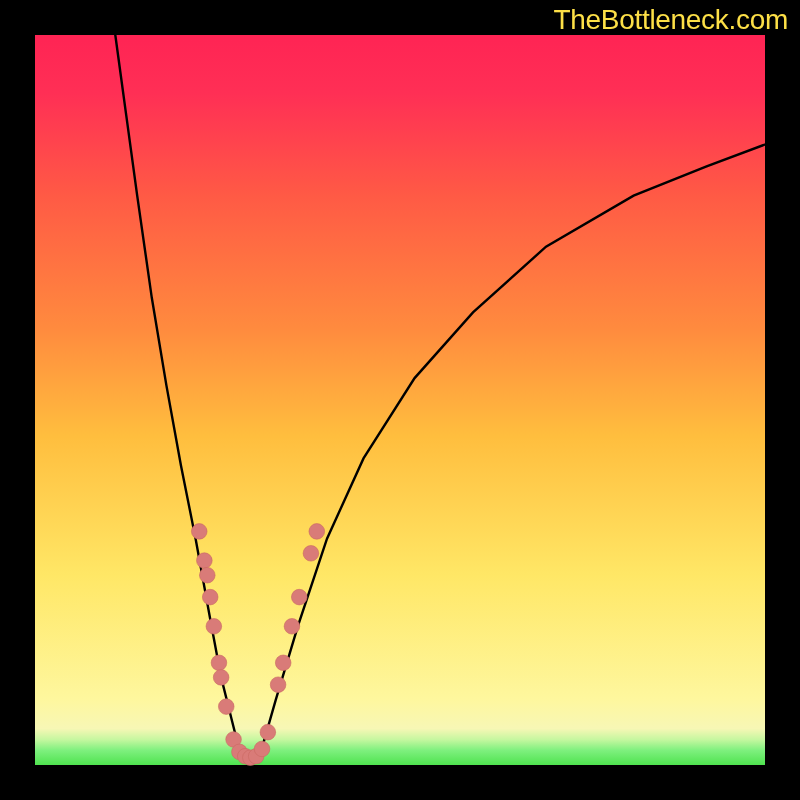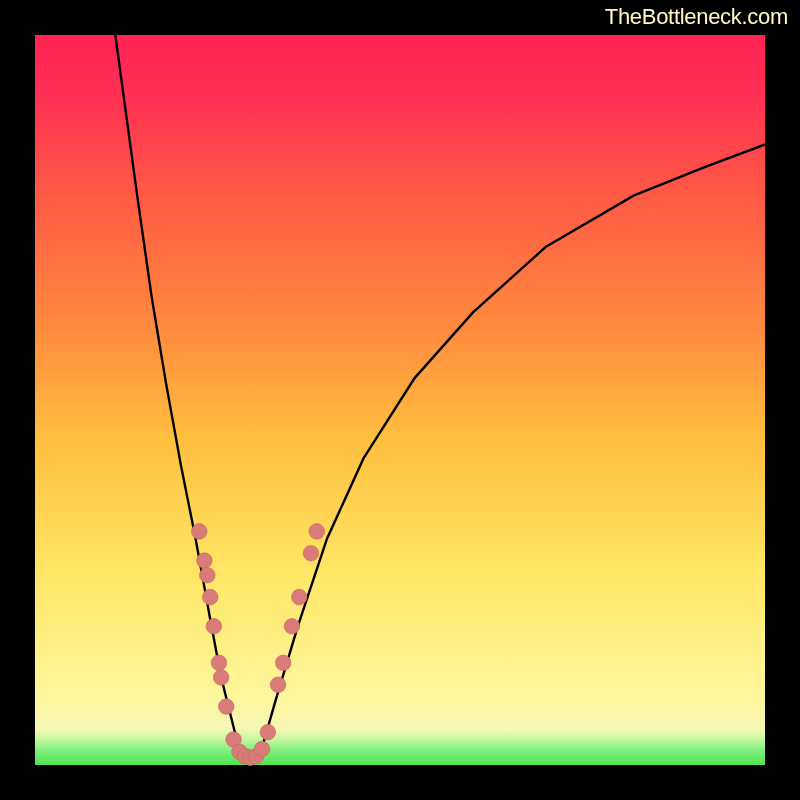--- a/index.html
+++ b/index.html
@@ -45,22 +45,22 @@
     left: 0;
     top: 0;
     width: 730px;
     height: 730px;
     overflow: visible;
   }
   .watermark {
     position: absolute;
     top: 4px;
     right: 12px;
-    color: #fef9c3;
-    font-size: 22px;
+    color: #fde047;
+    font-size: 28px;
     font-weight: 400;
     letter-spacing: -0.3px;
   }
 </style>
 </head>
 <body>
 
 <div class="frame">
   <div class="plot">
     <svg class="curves" viewBox="0 0 730 730">

